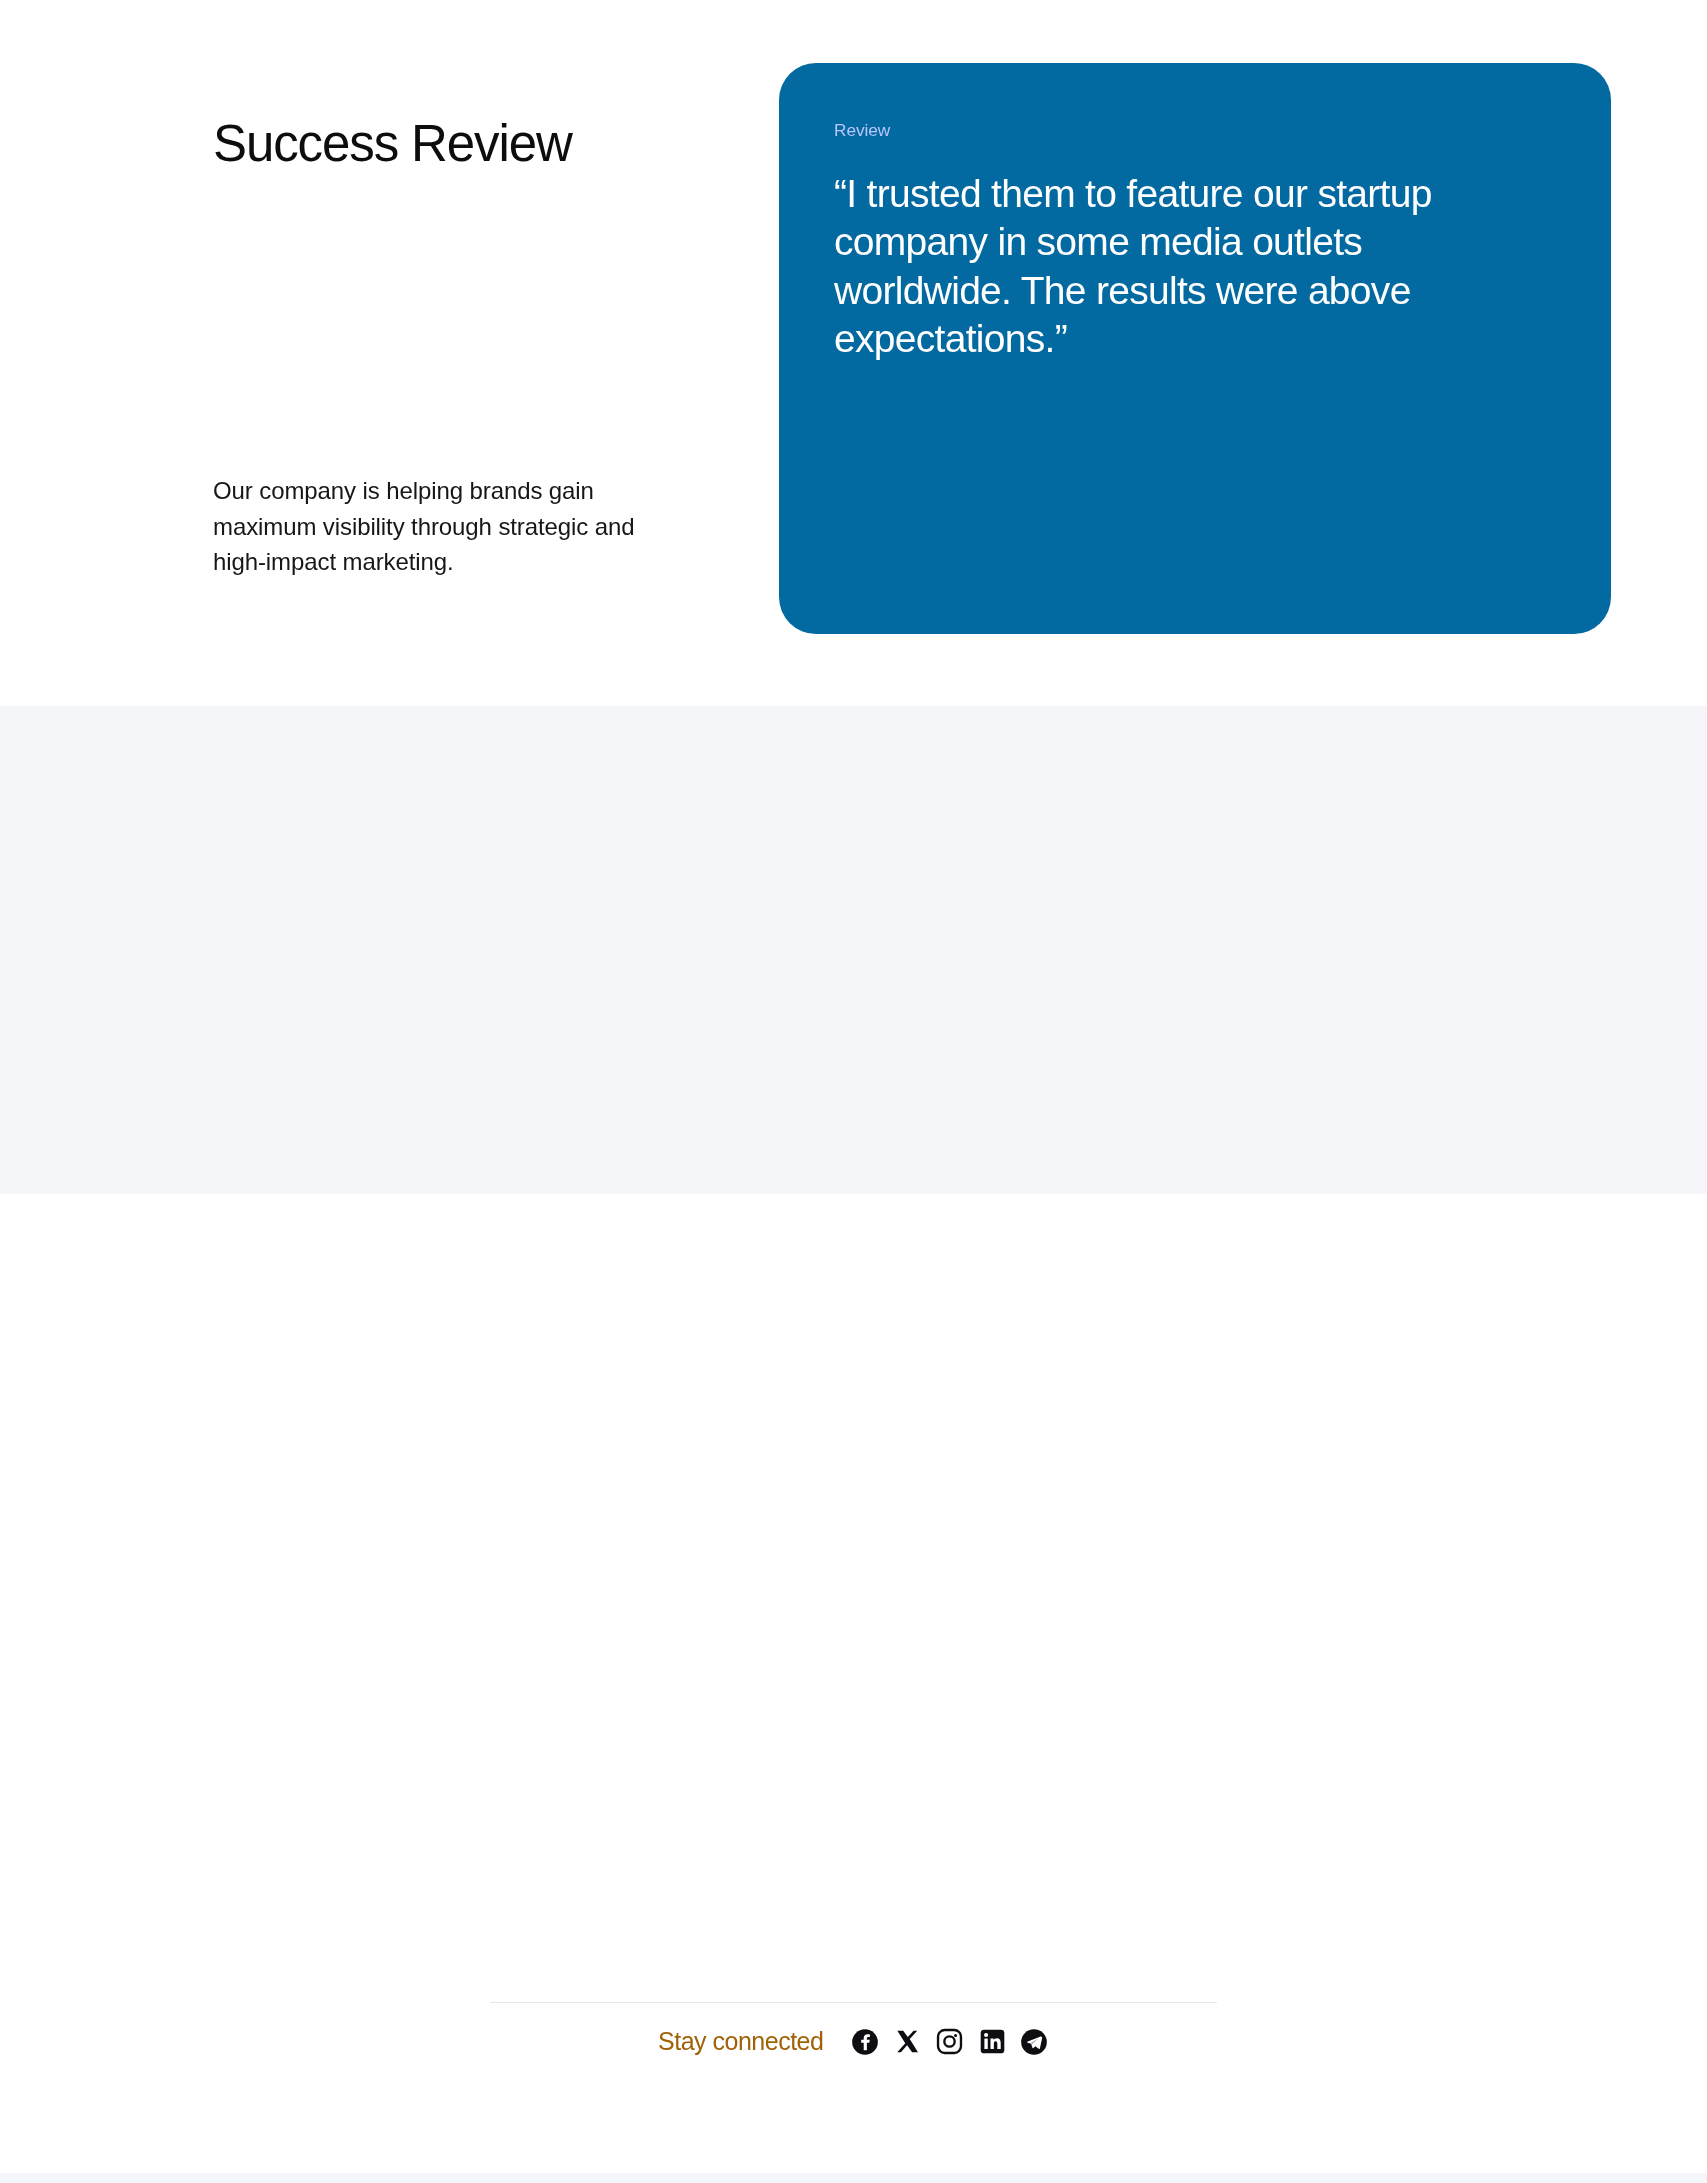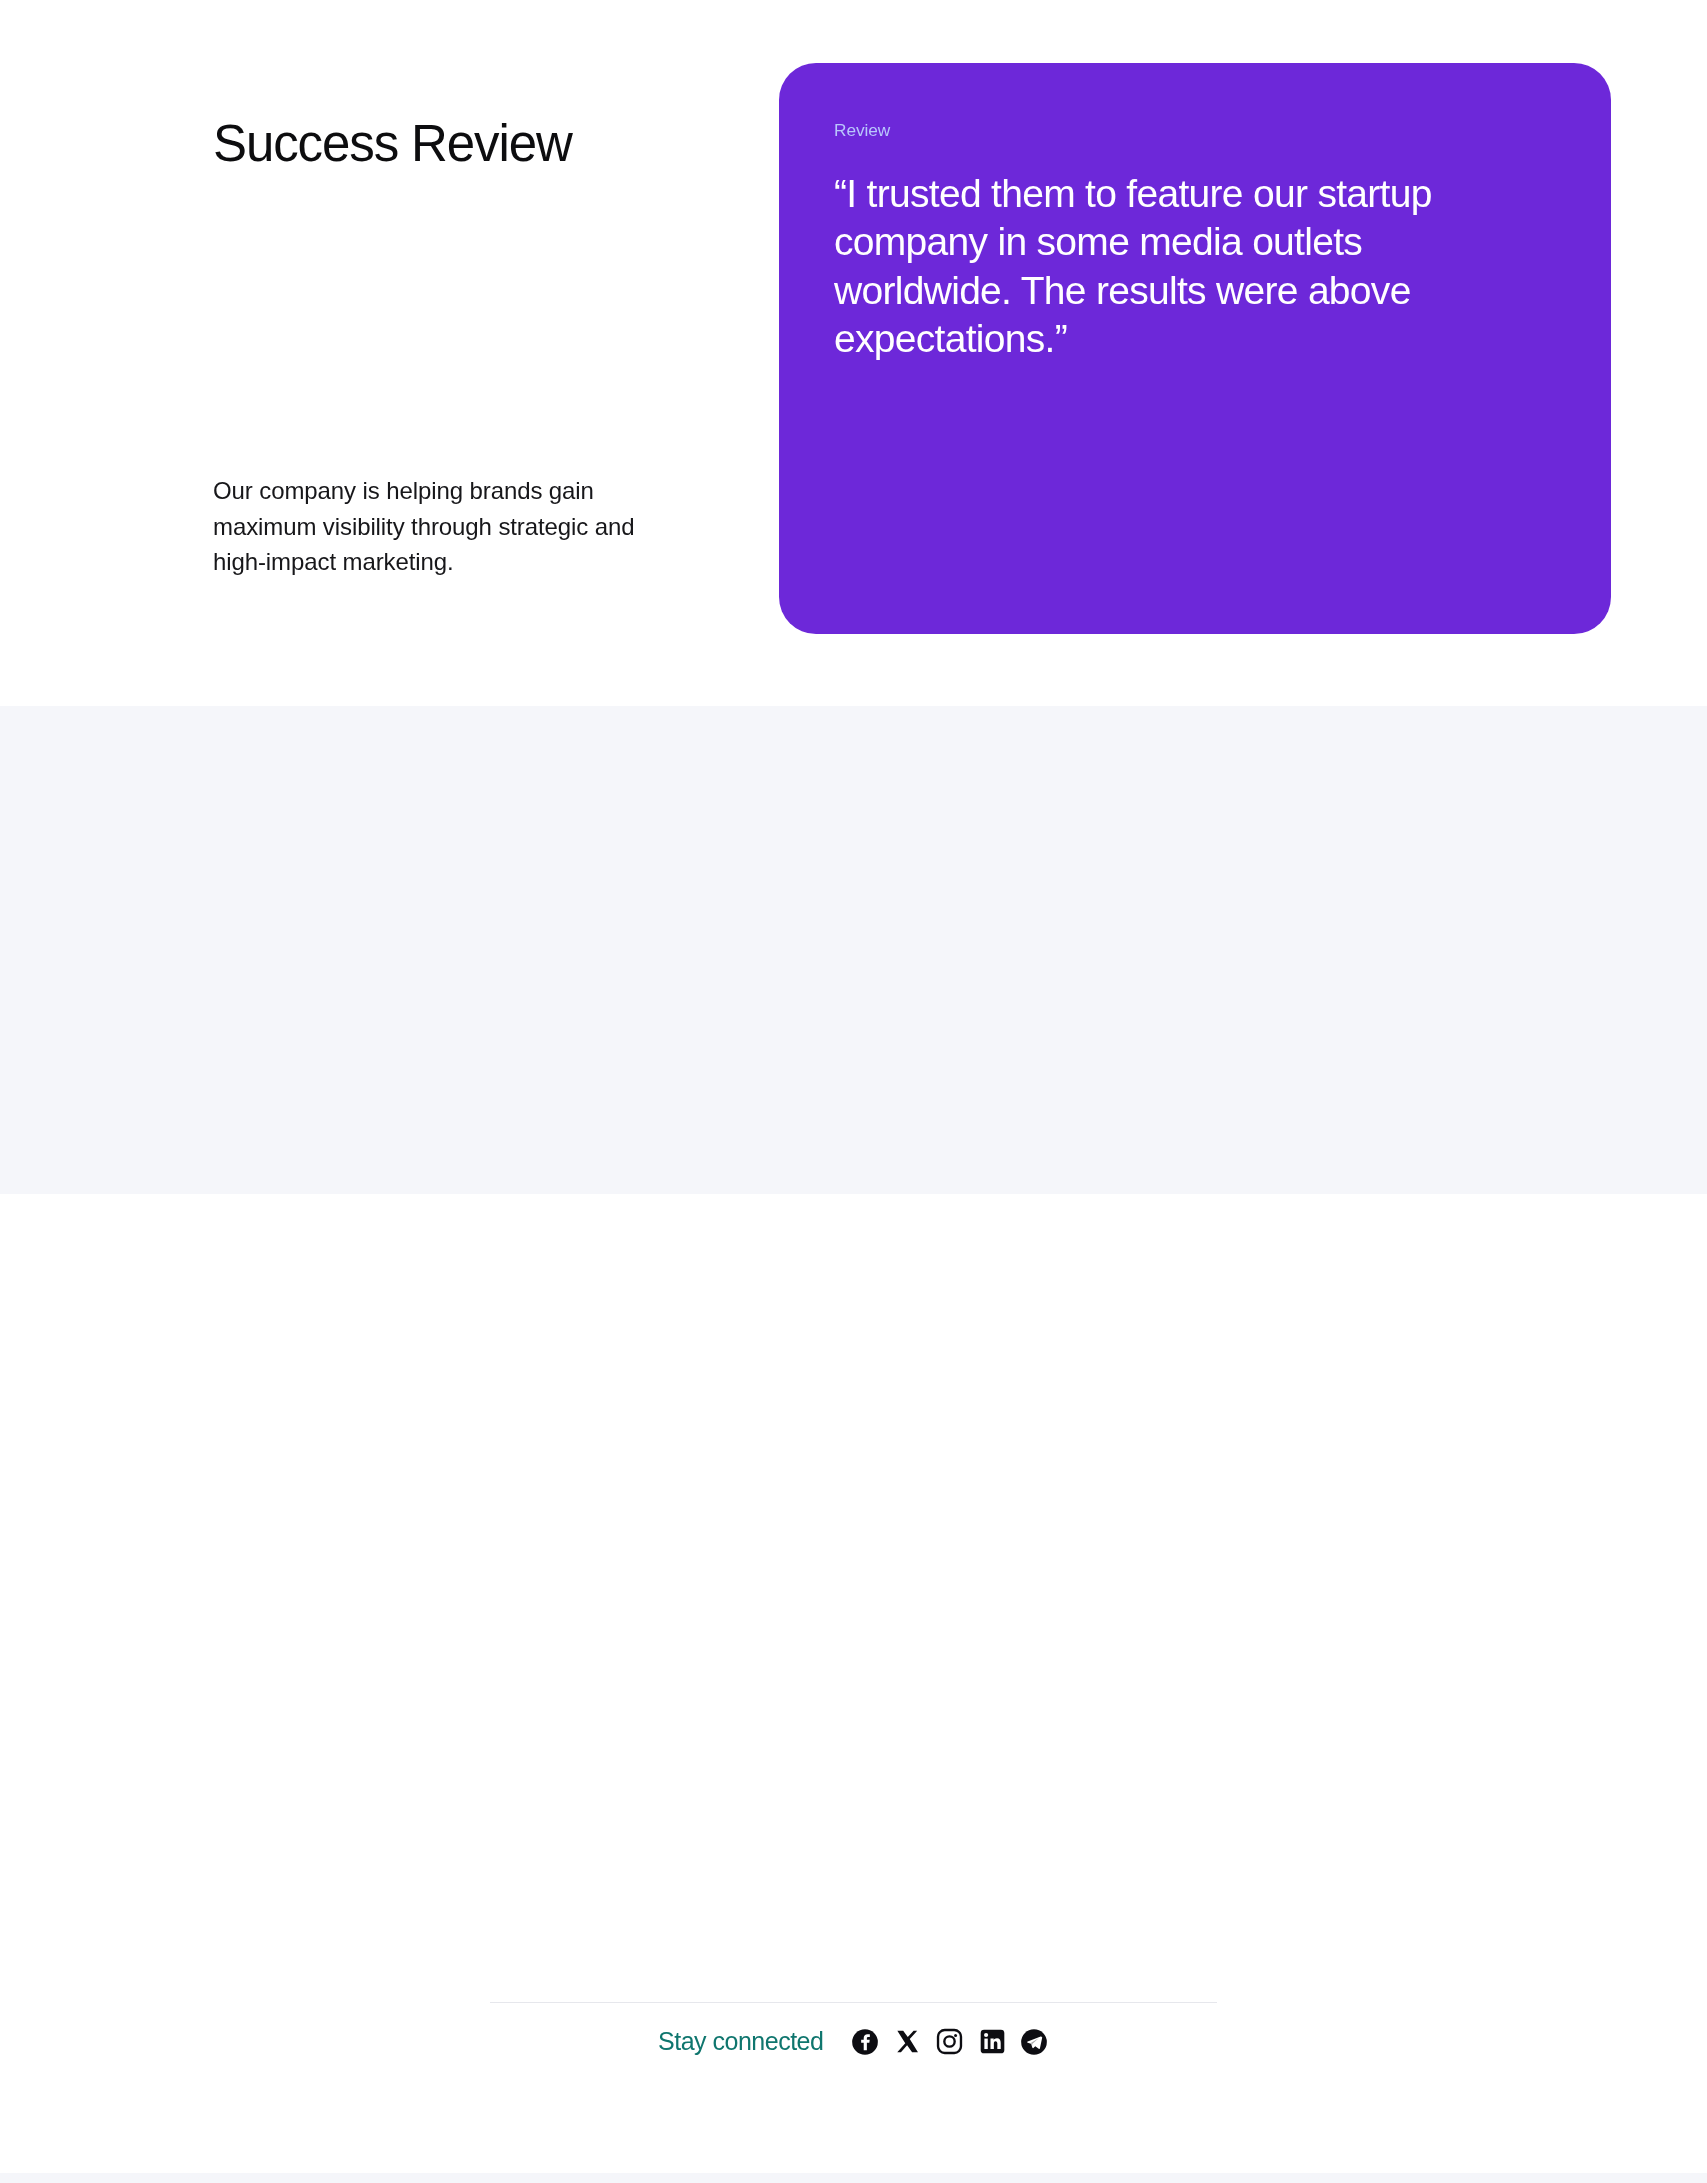--- a/index.html
+++ b/index.html
@@ -37,21 +37,21 @@
     line-height: 1.48;
     color: #17171a;
     letter-spacing: -0.1px;
   }
   .review-card {
     position: absolute;
     left: 779px;
     top: 63px;
     width: 832px;
     height: 571px;
-    background: #6d28d9;
+    background: #0369a1;
     border-radius: 37px;
     padding: 57px 55px 0 55px;
   }
   .review-eyebrow {
     font-size: 17.3px;
     color: #b9c6fc;
     letter-spacing: -0.1px;
   }
   .review-quote {
     margin-top: 29px;
@@ -178,21 +178,21 @@
     left: 0;
     top: 2027px;
     width: 1707px;
     display: flex;
     align-items: center;
     justify-content: center;
     gap: 13.3px;
   }
   .stay-label {
     font-size: 25px;
-    color: #0f766e;
+    color: #a16207;
     letter-spacing: -0.5px;
     margin-right: 14px;
   }
   .social-icon {
     width: 29px;
     height: 29px;
     display: flex;
     align-items: center;
     justify-content: center;
     cursor: pointer;

